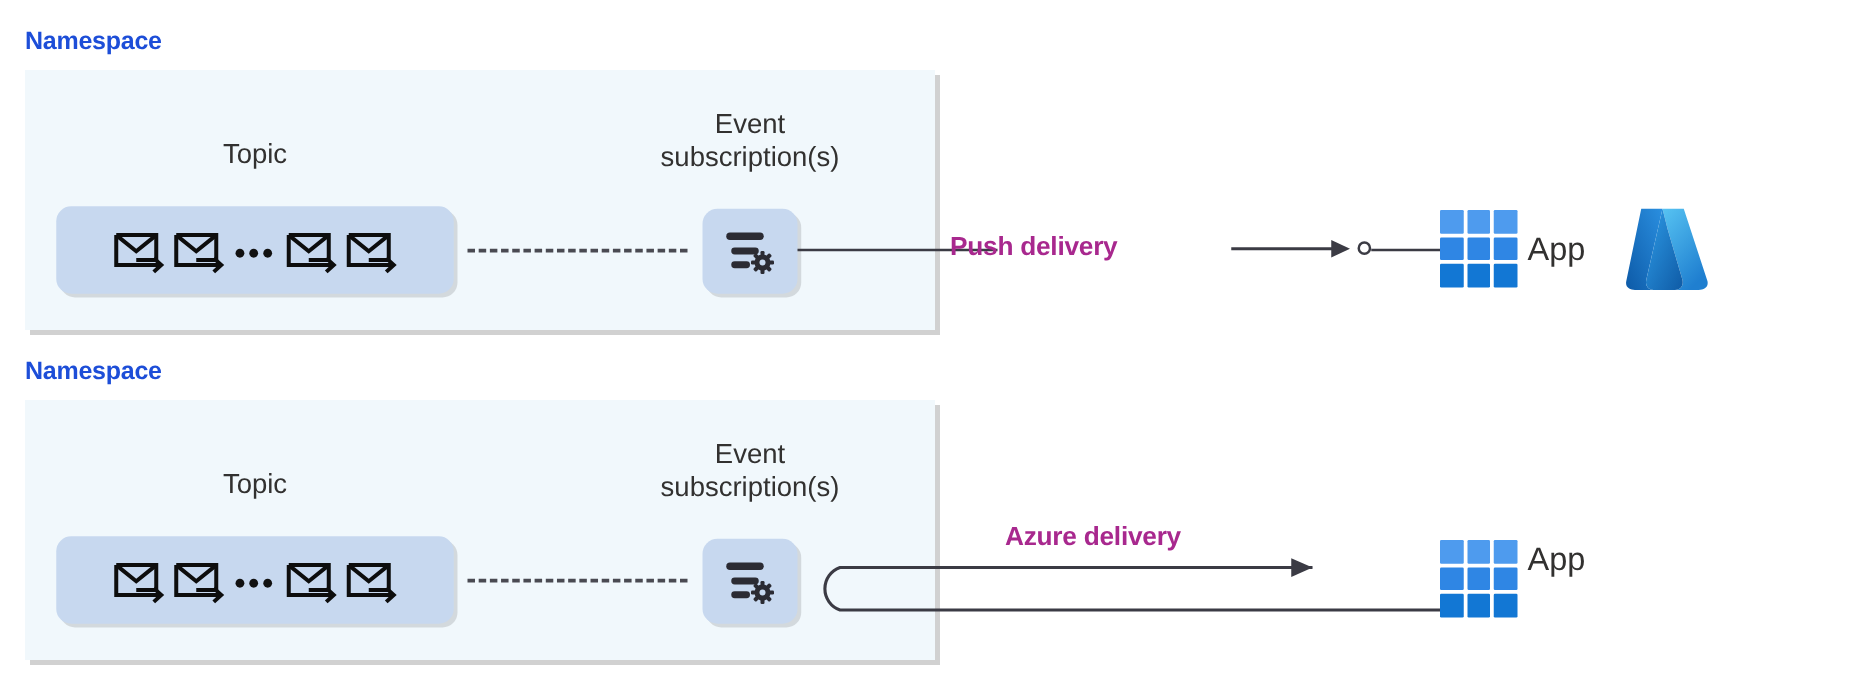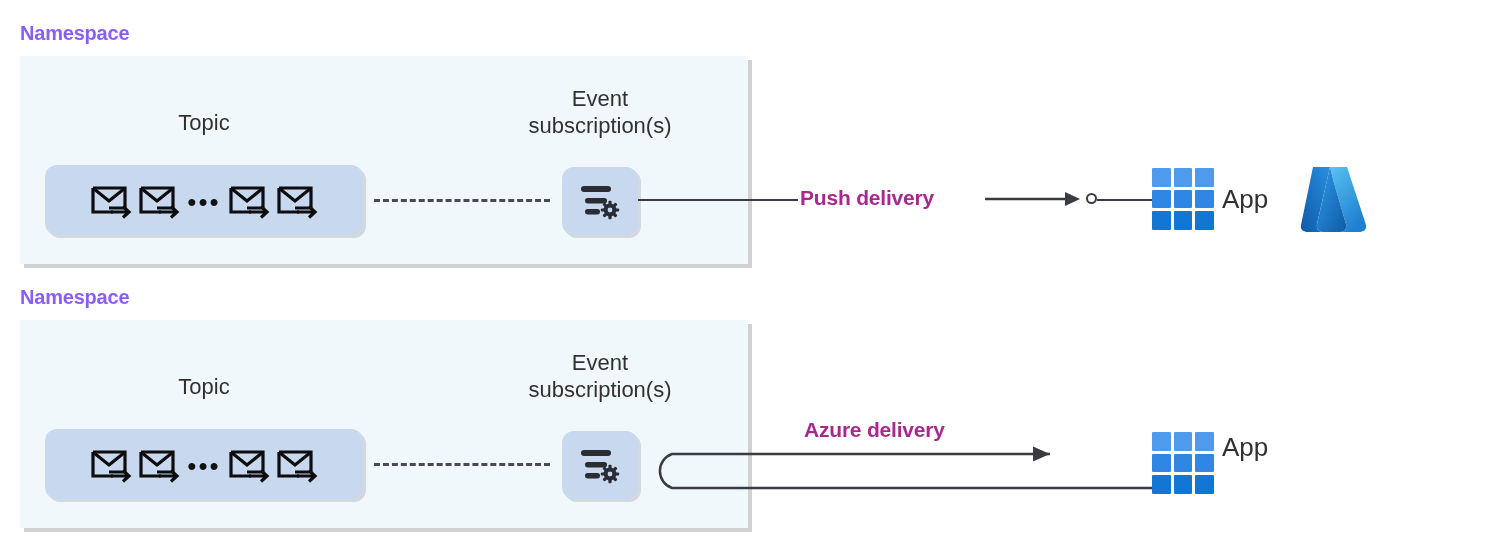--- a/index.html
+++ b/index.html
@@ -17,21 +17,21 @@
   }
   .stage {
     position: absolute;
     inset: 0;
   }
   
   .ns-label {
     position: absolute;
     font-size: 20px;
     font-weight: bold;
-    color: #8b5cf6;
+    color: #1d4ed8;
     letter-spacing: -0.2px;
     white-space: nowrap;
   }
   .ns-box {
     position: absolute;
     background: #f1f8fc;
     box-shadow: 4px 4px 0 0 rgba(0,0,0,0.18);
   }
   
   .topic-label,
@@ -191,21 +191,21 @@
           <rect x="-9.2" y="-1.6" width="4" height="3.2" rx="1" transform="rotate(45)"></rect>
           <rect x="5.2" y="-1.6" width="4" height="3.2" rx="1" transform="rotate(45)"></rect>
         </g>
         <circle cx="0" cy="0" r="2.4" fill="#c7d8ef"></circle>
       </g>
     </svg>
   </div>
 
   <div class="solid-line" style="left:638px; top:199px; width:160px;"></div>
 
-  <div class="delivery-label" style="left:800px; top:186px;">Push delivery</div>
+  <div class="delivery-label" style="left:760px; top:186px;">Push delivery</div>
 
   <svg style="position:absolute; left:985px; top:188px;" width="110" height="24">
     <line x1="0" y1="11" x2="82" y2="11" stroke="#3b3b44" stroke-width="2.5"></line>
     <path d="M80 4 L95 11 L80 18 Z" fill="#3b3b44"></path>
   </svg>
 
   <div class="conn-dot" style="left:1086px; top:193px;"></div>
 
   <div class="solid-line" style="left:1097px; top:199px; width:56px;"></div>
 

